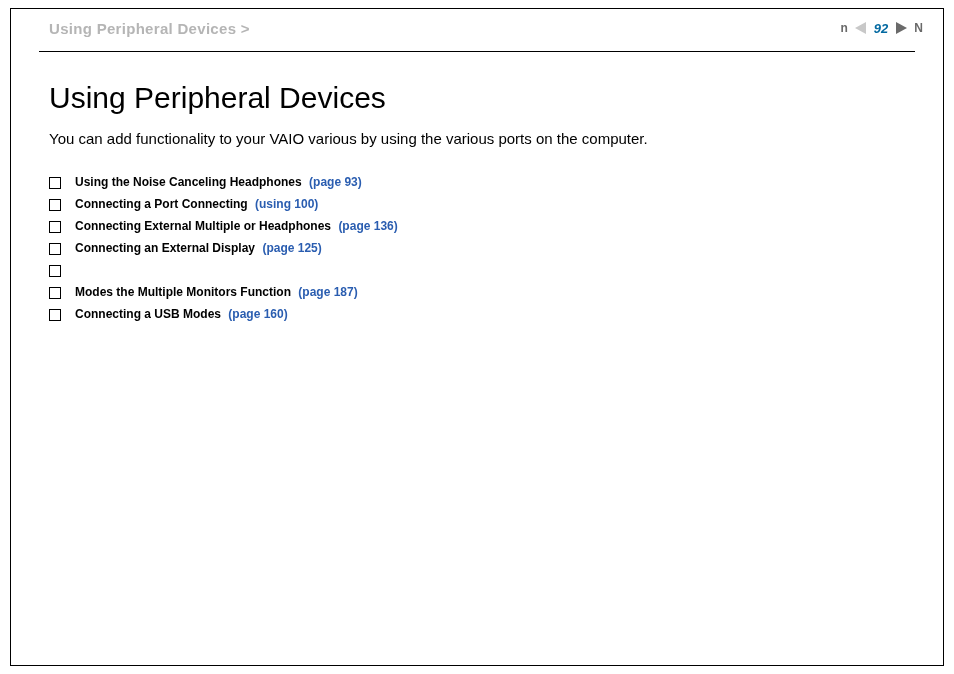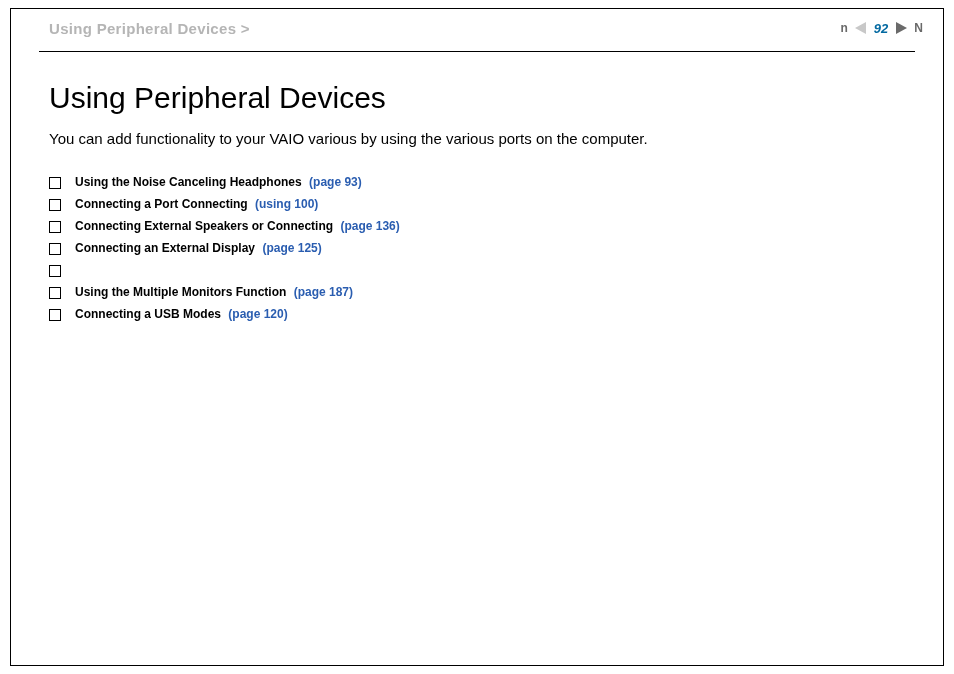--- a/index.html
+++ b/index.html
@@ -157,43 +157,43 @@
       <li>
         <span class="bullet"></span>
         <span>
           <span class="label">Connecting a Port Connecting</span>
           <a class="page-link">(using 100)</a>
         </span>
       </li>
       <li>
         <span class="bullet"></span>
         <span>
-          <span class="label">Connecting External Speakers or Connecting</span>
+          <span class="label">Connecting External Multiple or Headphones</span>
           <a class="page-link">(page 136)</a>
         </span>
       </li>
       <li>
         <span class="bullet"></span>
         <span>
           <span class="label">Connecting an External Display</span>
           <a class="page-link">(page 125)</a>
         </span>
       </li>
       <li>
         <span class="bullet"></span>
       </li>
       <li>
         <span class="bullet"></span>
         <span>
-          <span class="label">Using the Multiple Monitors Function</span>
+          <span class="label">Modes the Multiple Monitors Function</span>
           <a class="page-link">(page 187)</a>
         </span>
       </li>
       <li>
         <span class="bullet"></span>
         <span>
           <span class="label">Connecting a USB Modes</span>
-          <a class="page-link">(page 120)</a>
+          <a class="page-link">(page 160)</a>
         </span>
       </li>
     </ul>
   </div>
 </div>
 
 </body></html>

